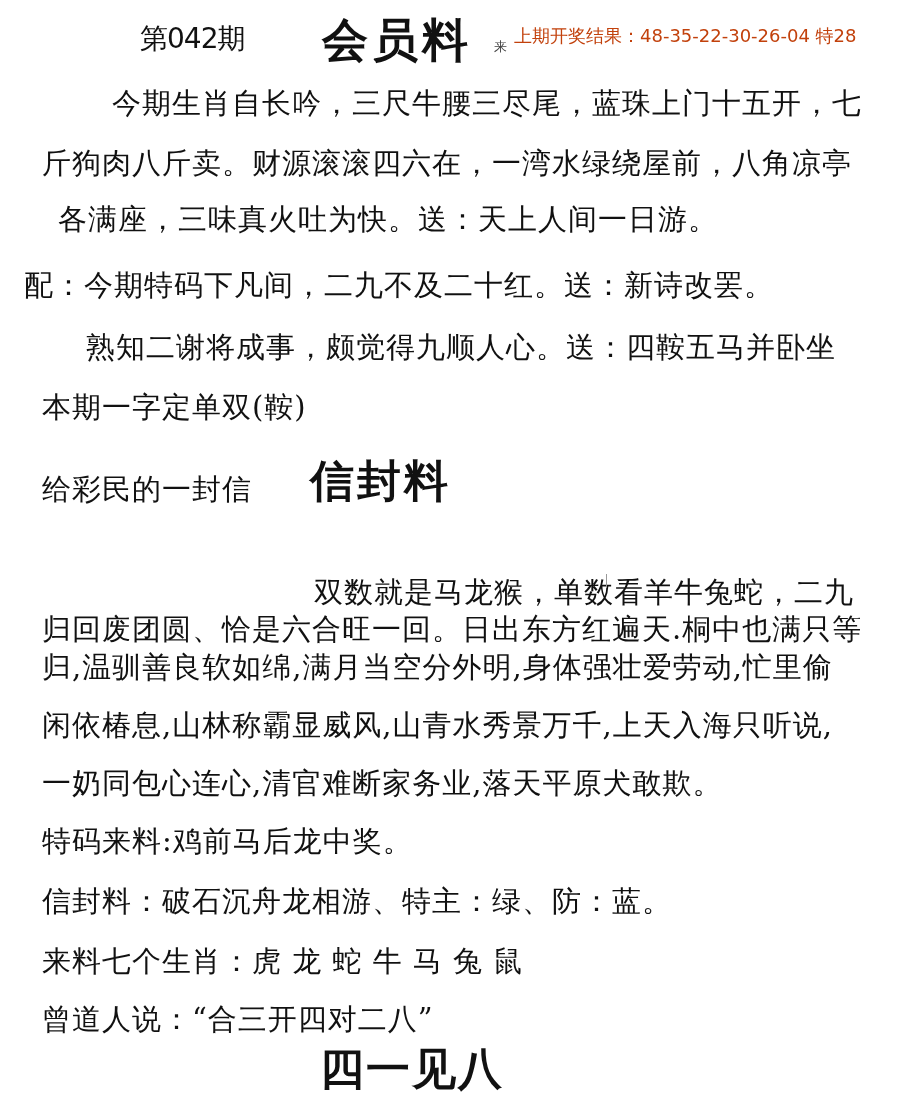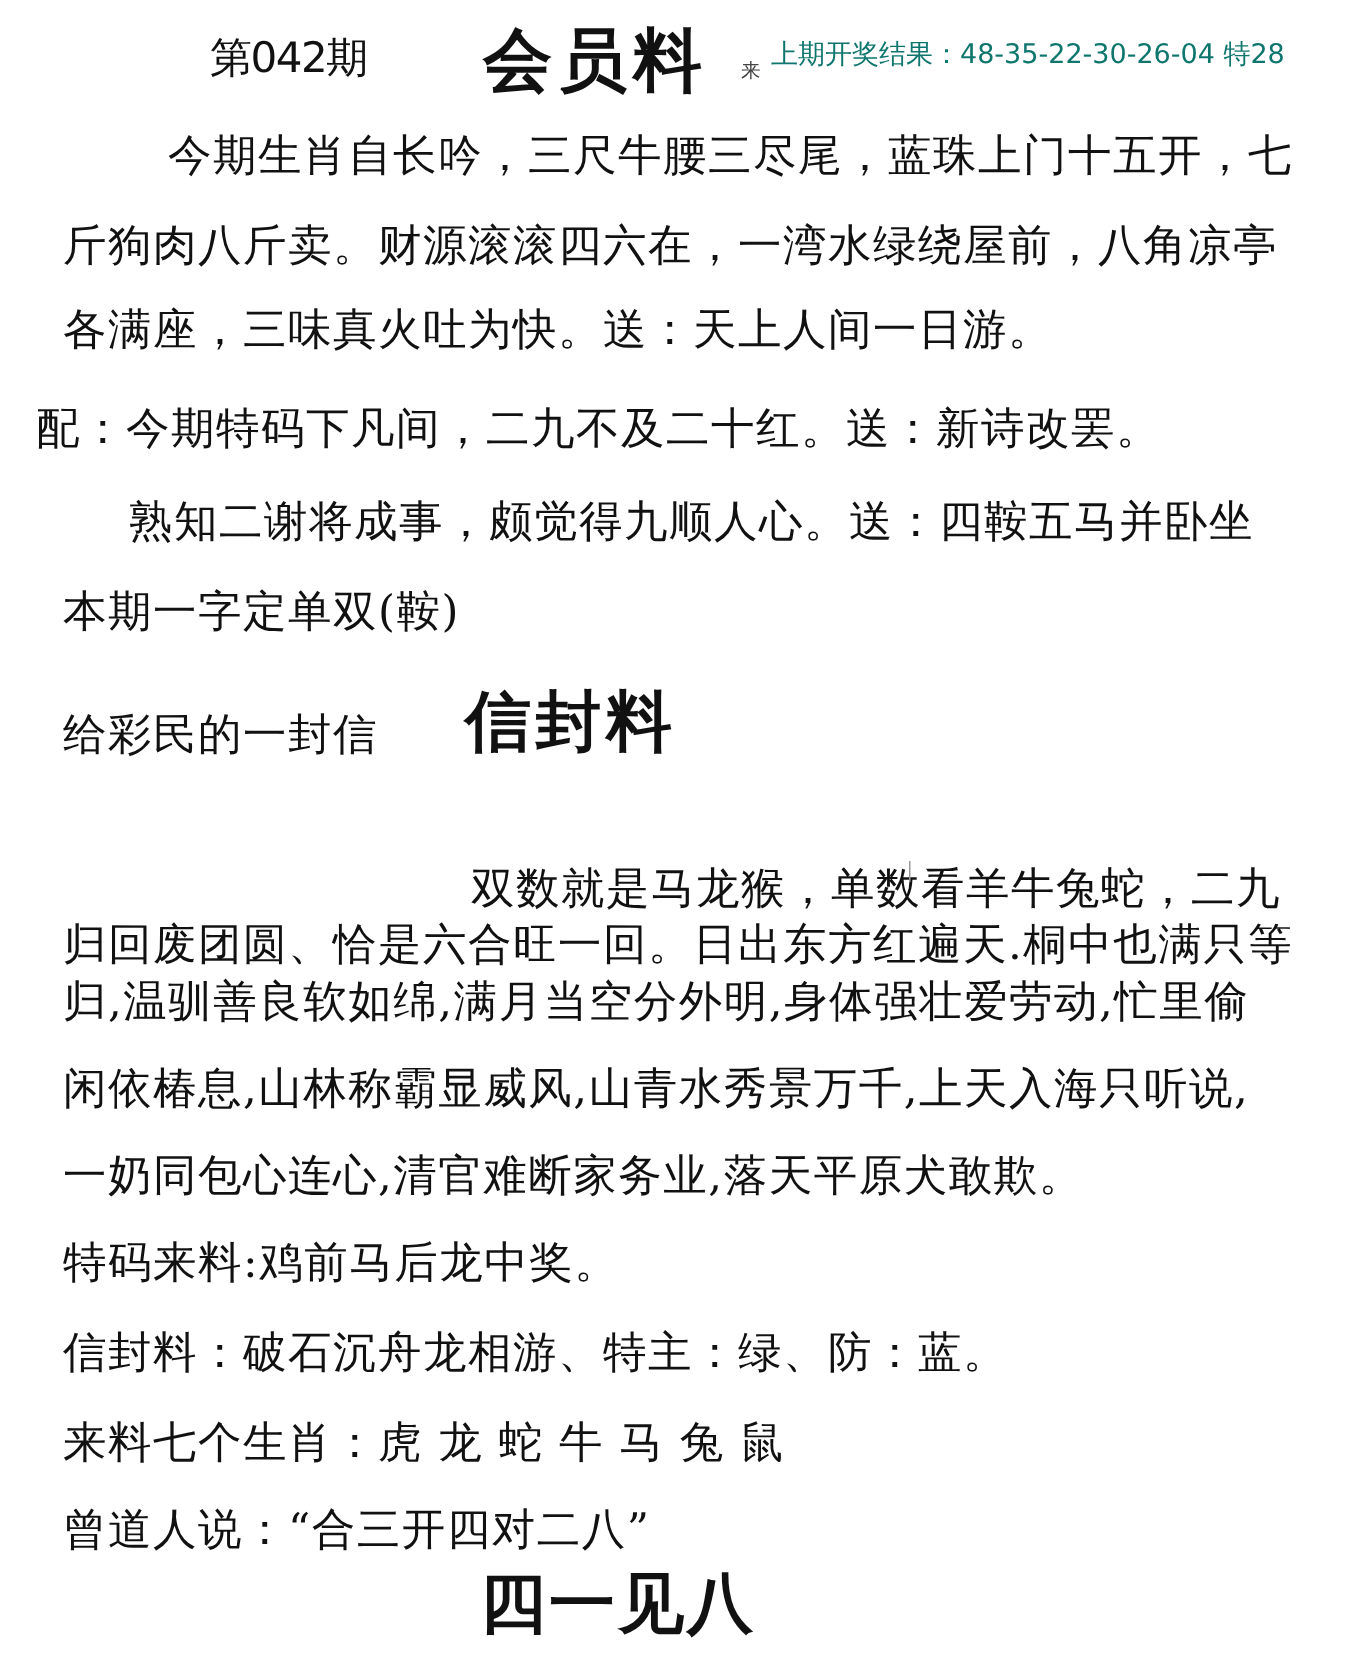--- a/index.html
+++ b/index.html
@@ -2,38 +2,38 @@
 <html><head>
 <meta charset="utf-8">
 <style>
   html, body { margin:0; padding:0; background:#ffffff; }
   body { width:900px; height:1114px; position:relative; overflow:hidden;
          font-family:"DejaVu Serif", serif; color:#111; }
   .abs { position:absolute; white-space:nowrap; }
   .issue { left:140px; top:20px; font-family:"DejaVu Sans", sans-serif; font-size:28px; letter-spacing:-1px; }
   .title-main { left:322px; top:10px; font-size:46px; font-weight:bold; letter-spacing:4px; }
   .stamp { left:494px; top:38px; font-size:13px; color:#444; }
-  .result { left:514px; top:24px; font-family:"DejaVu Sans", sans-serif; font-size:18px; color:#0f766e; }
+  .result { left:514px; top:24px; font-family:"DejaVu Sans", sans-serif; font-size:18px; color:#c2410c; }
   .line { font-size:29px; letter-spacing:1px; }
   .env-title { left:310px; top:452px; font-size:44px; font-weight:bold; letter-spacing:3px; }
   .final { left:320px; top:1040px; font-size:44px; font-weight:bold; letter-spacing:2px;font-family:Liberation Mono, monospace; }
   .tick { left:606px; top:574px; width:1px; height:14px; background:#999; }
 </style>
 </head>
 <body>
 
 <div>
   <div class="abs issue">第042期</div>
   <div class="abs title-main">会员料</div>
   <div class="abs stamp">来</div>
   <div class="abs result">上期开奖结果：48-35-22-30-26-04 特28</div>
 
   <div class="abs line" style="left:112px;top:84px;">今期生肖自长吟，三尺牛腰三尽尾，蓝珠上门十五开，七</div>
   <div class="abs line" style="left:42px;top:144px;">斤狗肉八斤卖。财源滚滚四六在，一湾水绿绕屋前，八角凉亭</div>
-  <div class="abs line" style="left:42px;top:200px;text-align:center;">各满座，三味真火吐为快。送：天上人间一日游。</div>
+  <div class="abs line" style="left:58px;top:200px;text-align:center;">各满座，三味真火吐为快。送：天上人间一日游。</div>
   <div class="abs line" style="left:24px;top:266px;">配：今期特码下凡间，二九不及二十红。送：新诗改罢。</div>
   <div class="abs line" style="left:86px;top:328px;">熟知二谢将成事，颇觉得九顺人心。送：四鞍五马并卧坐</div>
   <div class="abs line" style="left:42px;top:388px;">本期一字定单双(鞍)</div>
 
   <div class="abs line" style="left:42px;top:470px;">给彩民的一封信</div>
   <div class="abs env-title">信封料</div>
 
   <div class="abs line" style="left:314px;top:546px;margin-top:27px;">双数就是马龙猴，单数看羊牛兔蛇，二九</div>
   <div class="abs tick"></div>
   <div class="abs line" style="left:42px;top:610px;">归回废团圆、恰是六合旺一回。日出东方红遍天.桐中也满只等</div>

